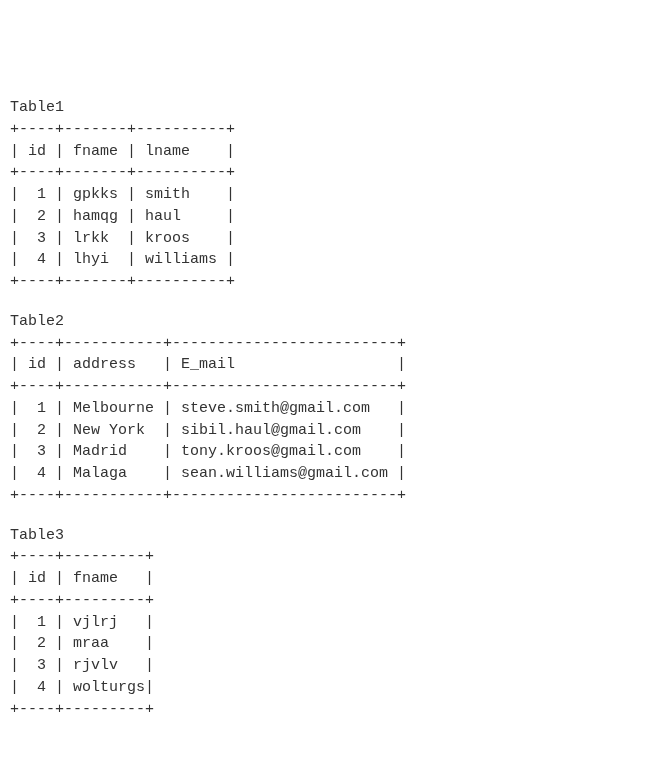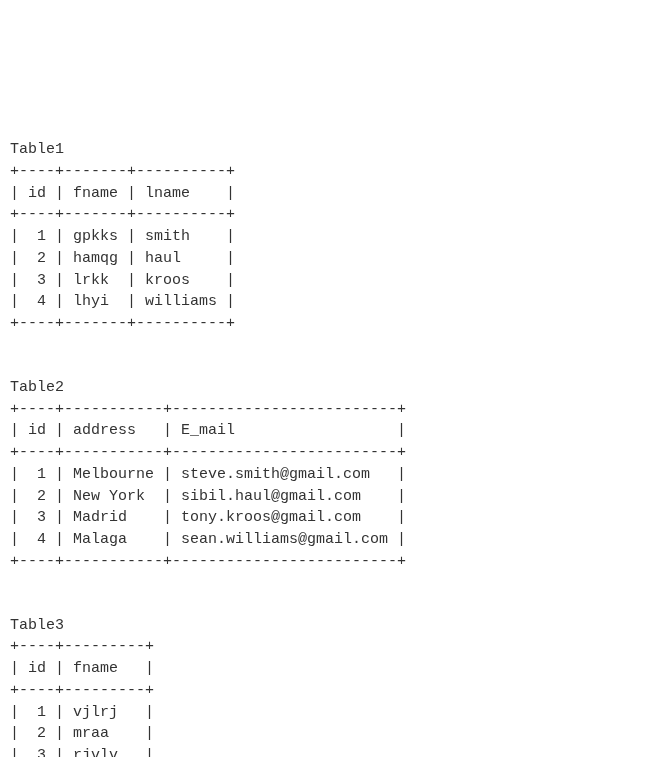--- a/index.html
+++ b/index.html
@@ -7,21 +7,20 @@
       font-size: 15px;
       color: #333;
       background: #fff;
       padding: 10px;
       margin: 0;
       white-space: pre;
       line-height: 1.45;
     }
     .table-block {
       margin-bottom: 18px;
-      margin-top: 42px;
     }
   </style>
 </head>
 <body>
 
 
 
 <div id="content"><div class="table-block">Table1
 +----+-------+----------+
 | id | fname | lname    |

